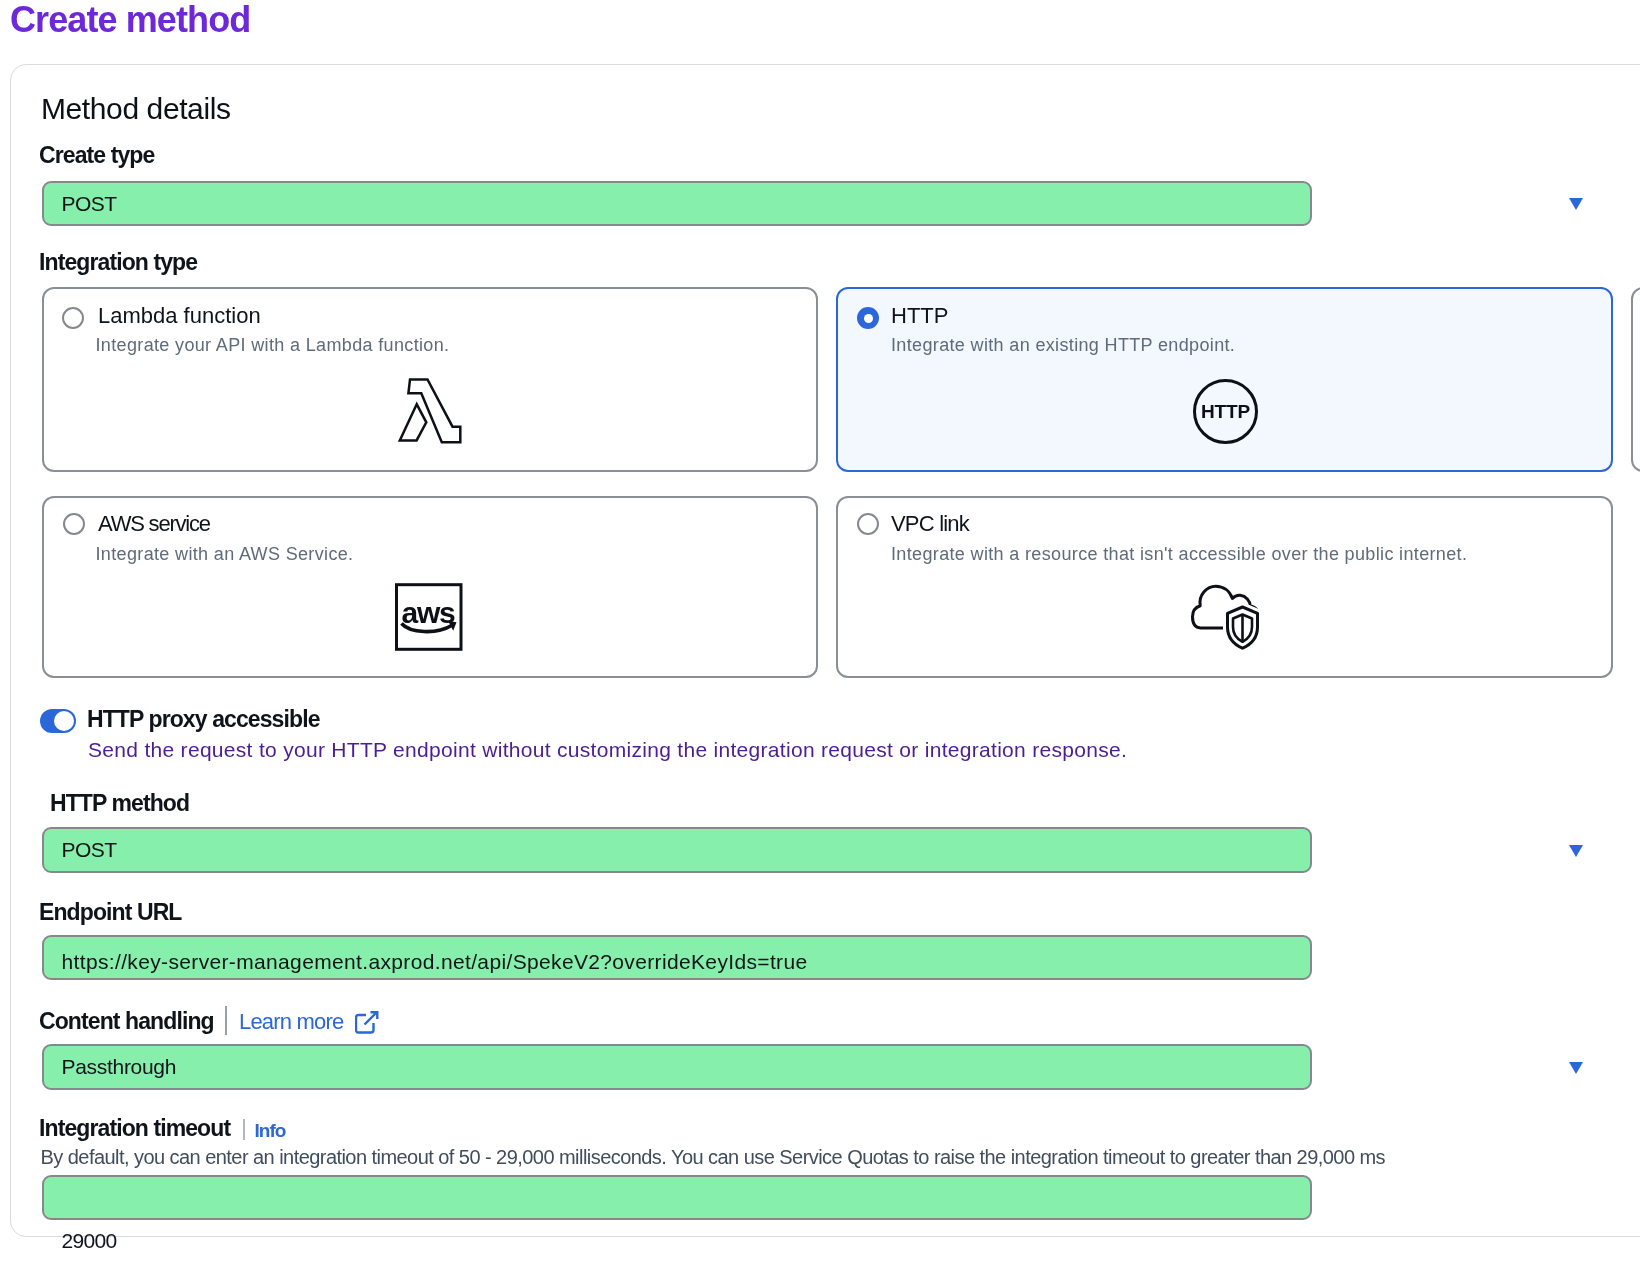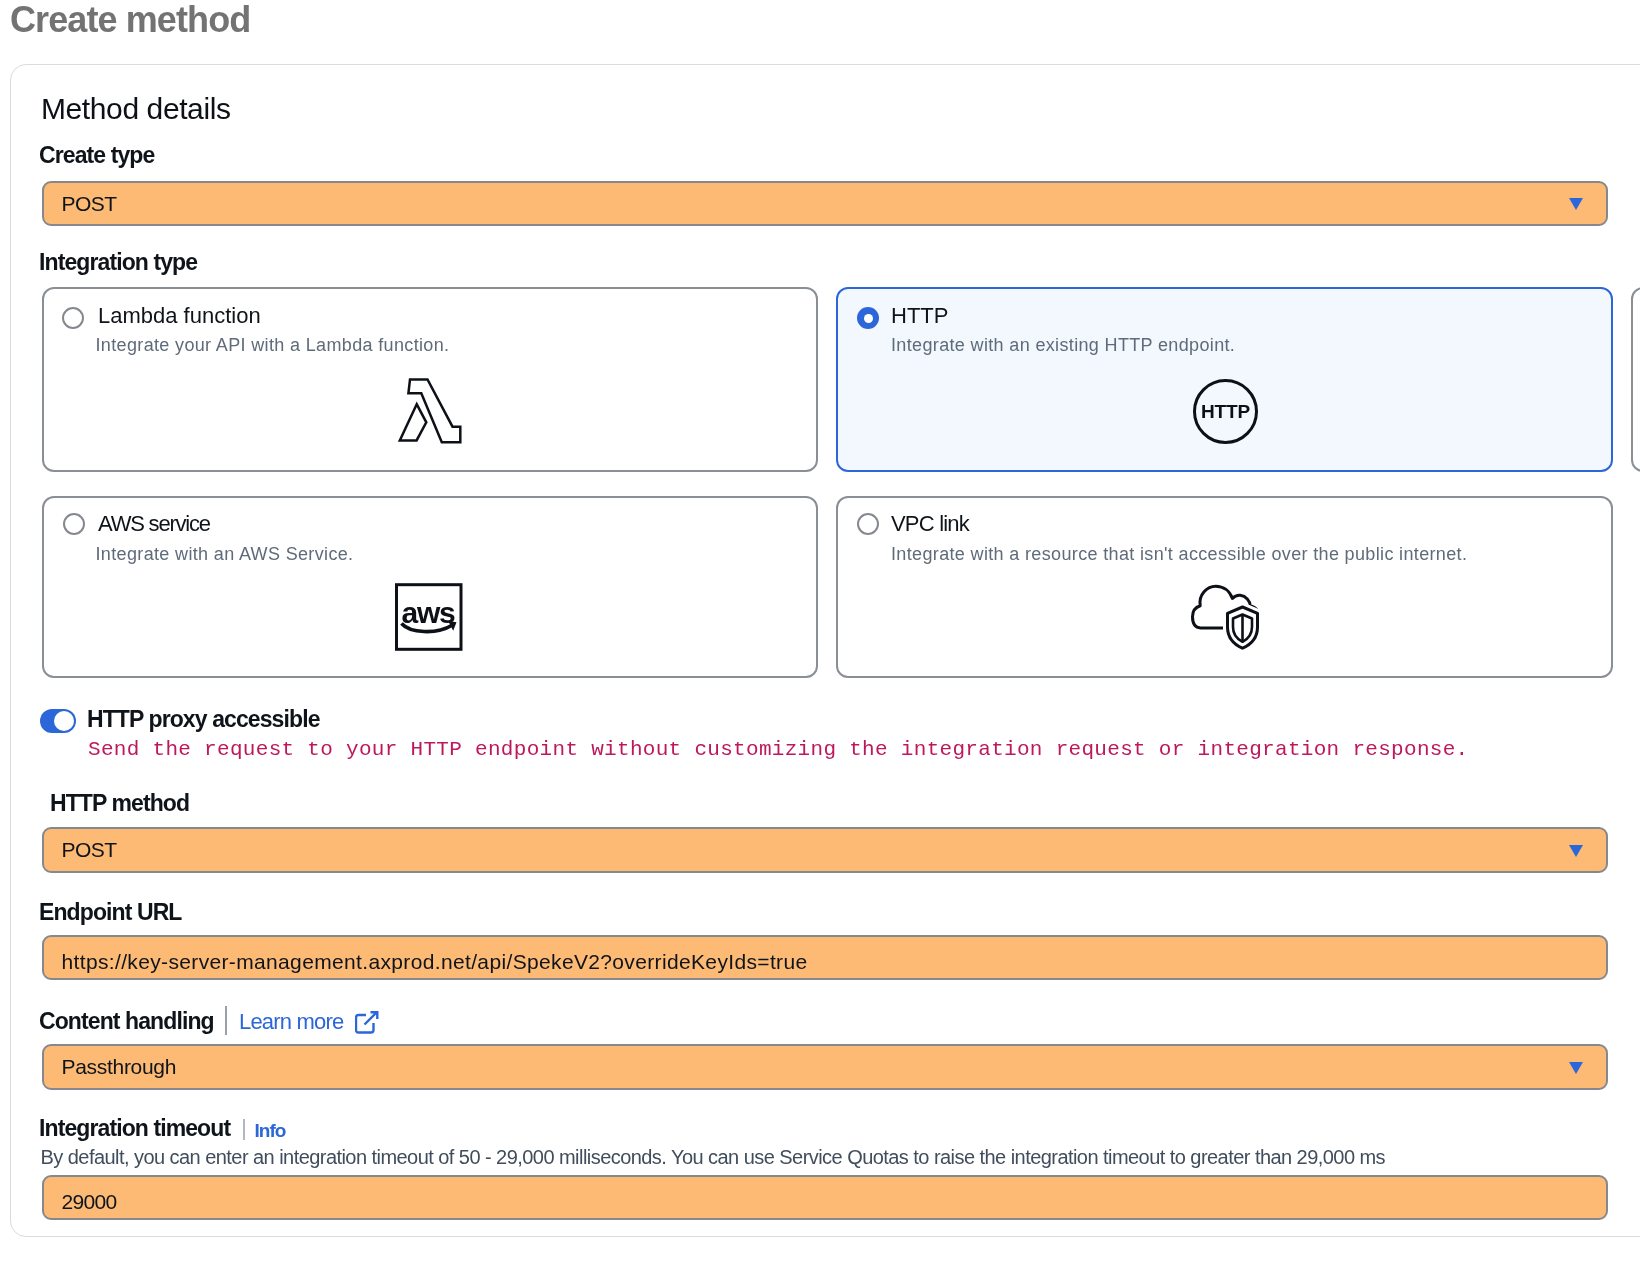--- a/index.html
+++ b/index.html
@@ -2,38 +2,38 @@
 <html><head>
 <meta charset="utf-8">
 <style>
   * { margin:0; padding:0; box-sizing:border-box; }
   html,body { width:1640px; height:1266px; background:#fff; overflow:hidden;
     font-family:"Liberation Sans", sans-serif; }
   .abs { position:absolute; }
   .lbl { font-weight:bold; font-size:23px; letter-spacing:-0.9px; color:#0f141a; line-height:1; }
   .panel { left:10px; top:64px; width:1700px; height:1173px;
     border:1px solid #d8dce1; border-radius:16px; }
-  .sel { left:42px; width:1566px; height:45.5px; background:#fdba74;
+  .sel { left:42px; width:1270px; height:45.5px; background:#86efac;
     border:2px solid #85898f; border-radius:9px; }
   .seltx { font-size:21px; color:#0f141a; line-height:41.5px; padding-left:17.5px; }
   .tri { width:0; height:0; border-left:7.5px solid transparent;
     border-right:7.5px solid transparent; border-top:12px solid #2b67d9; left:1569px; }
   .card { border:2px solid #8a8f96; border-radius:12px; background:#fff; }
   .card.sel2 { border-color:#2b67d9; background:#f2f8fd; }
   .radio { width:22px; height:22px; border-radius:50%; border:2px solid #85898f; background:#fff; }
   .radio.on { border:none; background:#2b67d9; }
   .radio.on::after { content:""; position:absolute; display:block; left:6.5px; top:6.5px;
     width:9px; height:9px; border-radius:50%; background:#fff; }
   .ctitle { font-size:22px; color:#0f141a; line-height:1; }
   .cdesc { font-size:18px; letter-spacing:0.35px; color:#5f6b7a; line-height:1; }
 </style>
 </head>
 <body>
 
-<div class="abs" style="left:10px; top:1.5px; font-size:36px; font-weight:bold; letter-spacing:-0.9px; color:#737373; line-height:1;">Create method</div>
+<div class="abs" style="left:10px; top:1.5px; font-size:36px; font-weight:bold; letter-spacing:-0.9px; color:#6d28d9; line-height:1;">Create method</div>
 
 <div class="abs panel"></div>
 
 <div class="abs" style="left:41px; top:94px; font-size:30px; font-weight:normal; letter-spacing:-0.4px; color:#0d1016; line-height:1;">Method details</div>
 
 <div class="abs lbl" style="left:39px; top:143.5px;">Create type</div>
 <div class="abs sel" style="top:180.5px;">
     <div class="seltx" style="letter-spacing:-0.5px;">POST</div>
   </div>
 <div class="abs tri" style="top:198.1px;"></div>
@@ -79,21 +79,21 @@
   <path d="M34 48 H11.5 C5 47.5 3.5 41.5 3.5 36.8 C3.5 31.2 6.8 27.2 11.2 25.8 C9.5 14.5 18 6.2 26.8 6.2 C34.4 6.2 40.7 11 43.4 18.4 C45.7 16 48.4 15 51.2 15.3 C57 16 61 20.8 61.2 25.8 C64.5 26.8 67.3 28.7 69 31.2" fill="none" stroke="#0d1117" stroke-width="3" stroke-linejoin="round"></path>
   <path d="M53.5 27 L38.5 33.3 V47 C38.5 57.5 45 64.5 53.5 68.2 C62 64.5 68.5 57.5 68.5 47 V33.3 Z" fill="#fff" stroke="#fff" stroke-width="9" stroke-linejoin="round"></path>
   <path d="M53.5 27 L38.5 33.3 V47 C38.5 57.5 45 64.5 53.5 68.2 C62 64.5 68.5 57.5 68.5 47 V33.3 Z" fill="#fff" stroke="#0d1117" stroke-width="3" stroke-linejoin="round"></path>
   <path d="M53.5 34.5 L44 38.5 V47 C44 54 48 59 53.5 61.8 C59 59 63 54 63 47 V38.5 Z" fill="none" stroke="#0d1117" stroke-width="2.6" stroke-linejoin="round"></path>
   <path d="M53.5 34.5 V61.8" fill="none" stroke="#0d1117" stroke-width="2.6"></path>
 </svg>
 
 <div class="abs" style="left:40px; top:709px; width:36px; height:24px; border-radius:12px; background:#2b67d9;"></div>
 <div class="abs" style="left:54px; top:711px; width:20px; height:20px; border-radius:50%; background:#fff;"></div>
 <div class="abs lbl" style="left:87px; top:707.5px;">HTTP proxy accessible</div>
-<div class="abs" style="left:88px; top:739px; font-size:21px; letter-spacing:0.3px; color:#be185d; line-height:1;font-family:Liberation Mono, monospace;">Send the request to your HTTP endpoint without customizing the integration request or integration response.</div>
+<div class="abs" style="left:88px; top:739px; font-size:21px; letter-spacing:0.3px; color:#4c1d95; line-height:1;">Send the request to your HTTP endpoint without customizing the integration request or integration response.</div>
 
 <div class="abs lbl" style="left:39px; top:791.5px;margin-left:11px;">HTTP method</div>
 <div class="abs sel" style="top:827px;">
     <div class="seltx" style="letter-spacing:-0.5px;">POST</div>
   </div>
 <div class="abs tri" style="top:844.6px;"></div>
 
 <div class="abs lbl" style="left:39px; top:900.5px;">Endpoint URL</div>
 <div class="abs sel" style="top:934.5px;">
     <div class="seltx" style="letter-spacing:0.35px; line-height:50px;">https://key-server-management.axprod.net/api/SpekeV2?overrideKeyIds=true</div>
@@ -109,14 +109,14 @@
 <div class="abs sel" style="top:1044px;">
     <div class="seltx" style="letter-spacing:-0.3px;">Passthrough</div>
   </div>
 <div class="abs tri" style="top:1061.6px;"></div>
 
 <div class="abs lbl" style="left:39px; top:1117px;">Integration timeout</div>
 <div class="abs" style="left:243px; top:1119px; width:2px; height:21px; background:#b3b8bf;"></div>
 <div class="abs" style="left:254.5px; top:1121px; font-size:19px; letter-spacing:-1px; font-weight:bold; color:#2b67d9; line-height:1;">Info</div>
 <div class="abs" style="left:40.5px; top:1147px; font-size:20px; letter-spacing:-0.55px; color:#414d5c; line-height:1;">By default, you can enter an integration timeout of 50 - 29,000 milliseconds. You can use Service Quotas to raise the integration timeout to greater than 29,000 ms</div>
 <div class="abs sel" style="top:1174.5px;">
-    <div class="seltx" style="letter-spacing:-0.7px; line-height:50px;">29000</div>
+    <div class="seltx" style="letter-spacing:-0.7px; line-height:50px;margin-top:39px;">29000</div>
   </div>
 
 </body></html>

